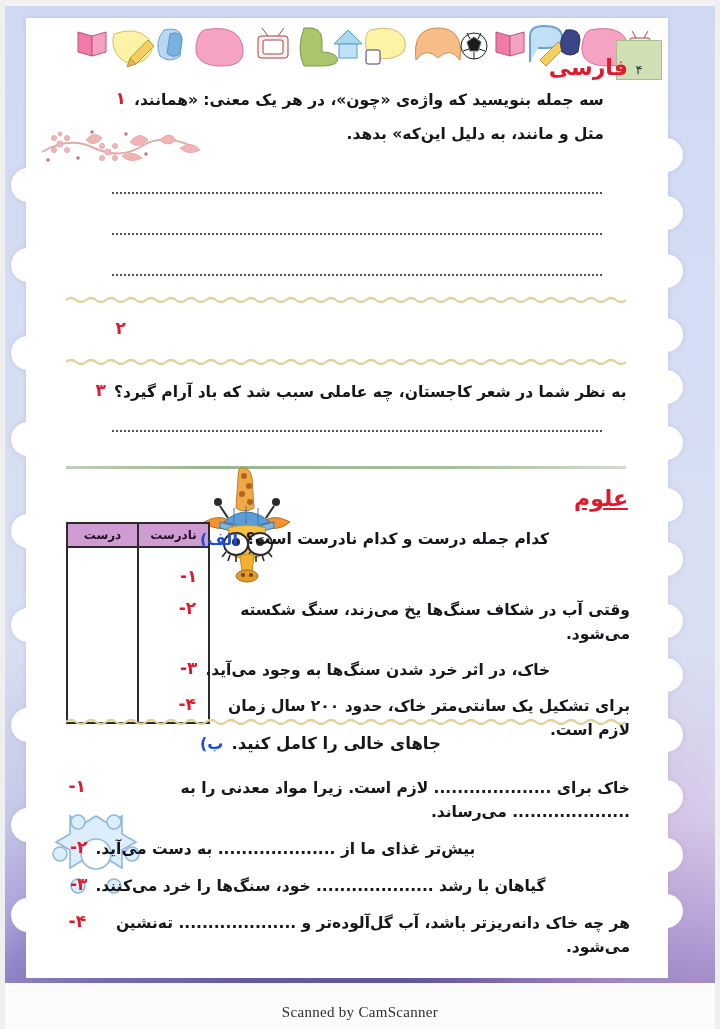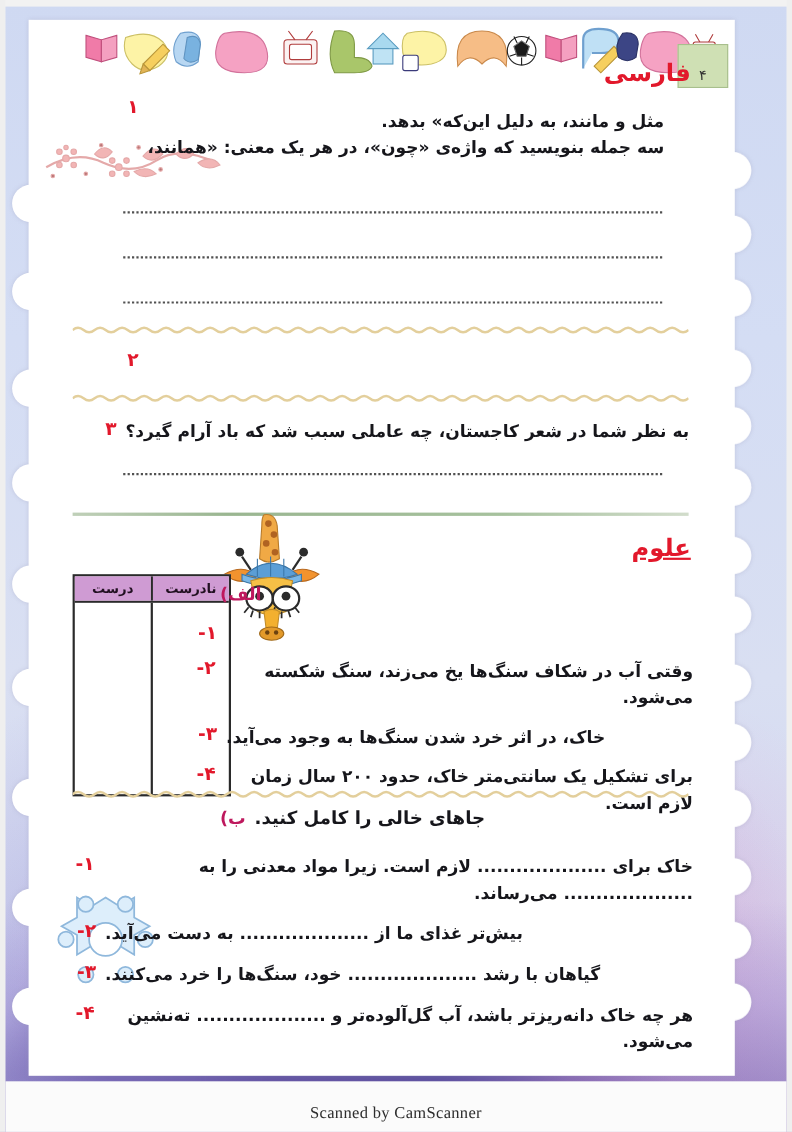--- a/index.html
+++ b/index.html
@@ -73,21 +73,21 @@
     font-size:13px;color:#333;padding-bottom:2px;box-sizing:border-box;
   }
 
   
   .subject{
     color:#e2182b;font-weight:bold;font-size:22px;
     text-align:right;letter-spacing:0;line-height:1;
   }
   .q-num{color:#e2182b;font-weight:bold;font-size:17px;display:inline-block;min-width:16px;}
   .q-text{color:#16161b;font-weight:bold;font-size:15.5px;line-height:1.55;}
-  .part-label{color:#be185d;font-weight:bold;font-size:16px;}
+  .part-label{color:#1d4ed8;font-weight:bold;font-size:16px;}
   .part-text{color:#16161b;font-weight:bold;font-size:15.5px;}
 
   .row{display:flex;justify-content:flex-end;align-items:flex-start;gap:8px;}
 
   
   .dotline{
     height:1px;
     border-top:2px dotted #2b2b2b;
     opacity:.82;
   }
@@ -270,22 +270,22 @@
             <circle cx="92" cy="16" r="1.6" fill="#b06060"></circle>
           <circle cx="112" cy="36" r="1.6" fill="#b06060"></circle>
             <circle cx="44" cy="40" r="1.6" fill="#b06060"></circle>
           <circle cx="14" cy="42" r="1.6" fill="#b06060"></circle>
         </g>
       </svg>
 
       <div style="position:absolute;top:70px;right:38px;width:520px;">
         <div class="row">
           <div class="q-text" style="text-align:right;">
+            <div>سه جمله بنویسید که واژه‌ی «چون»، در هر یک معنی: «همانند،</div>
             <div style="margin-top:10px;">مثل و مانند، به دلیل این‌که» بدهد.</div>
-            <div>سه جمله بنویسید که واژه‌ی «چون»، در هر یک معنی: «همانند،</div>
           </div>
           <div class="q-num">۱</div>
         </div>
       </div>
 
       <div class="dotline" style="position:absolute;top:174px;left:86px;width:490px;"></div>
       <div class="dotline" style="position:absolute;top:215px;left:86px;width:490px;"></div>
       <div class="dotline" style="position:absolute;top:256px;left:86px;width:490px;"></div>
 
       <svg class="wavy" style="position:absolute;top:278px;left:40px;width:560px;" height="8" viewBox="0 0 560 8" preserveAspectRatio="none">
@@ -355,20 +355,21 @@
           <div>درست</div>
         </div>
         <div class="tf-body">
           <div></div>
           <div></div>
         </div>
       </div>
 
       <div style="position:absolute;top:512px;right:38px;width:430px;">
         <div class="row">
+          <div class="part-text">کدام جمله درست و کدام نادرست است؟</div>
           <div class="part-label">الف)</div>
         </div>
       </div>
 
       <div style="position:absolute;top:548px;right:38px;width:450px;">
         <div class="row" style="margin-bottom:12px;">
           <div class="q-num">۱-</div>
         </div>
         <div class="row" style="margin-bottom:12px;">
           <div class="q-text">وقتی آب در شکاف سنگ‌ها یخ می‌زند، سنگ شکسته می‌شود.</div>

